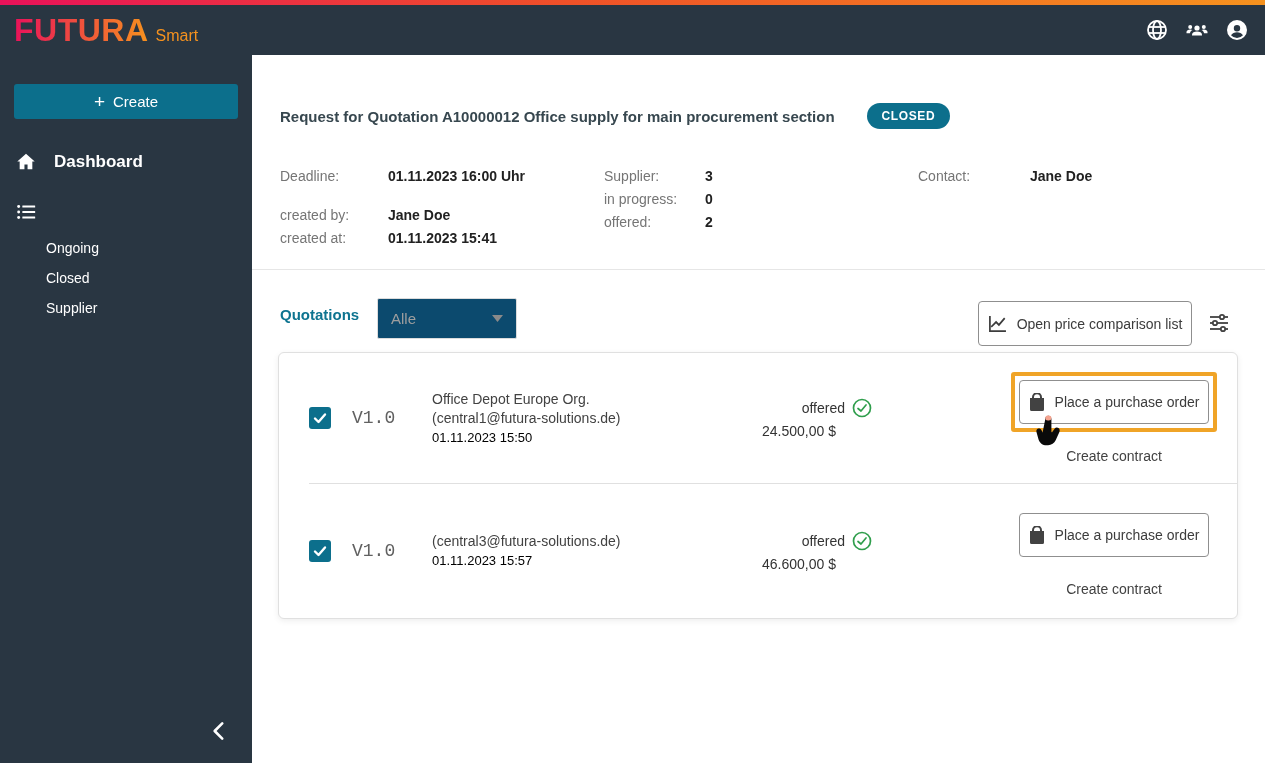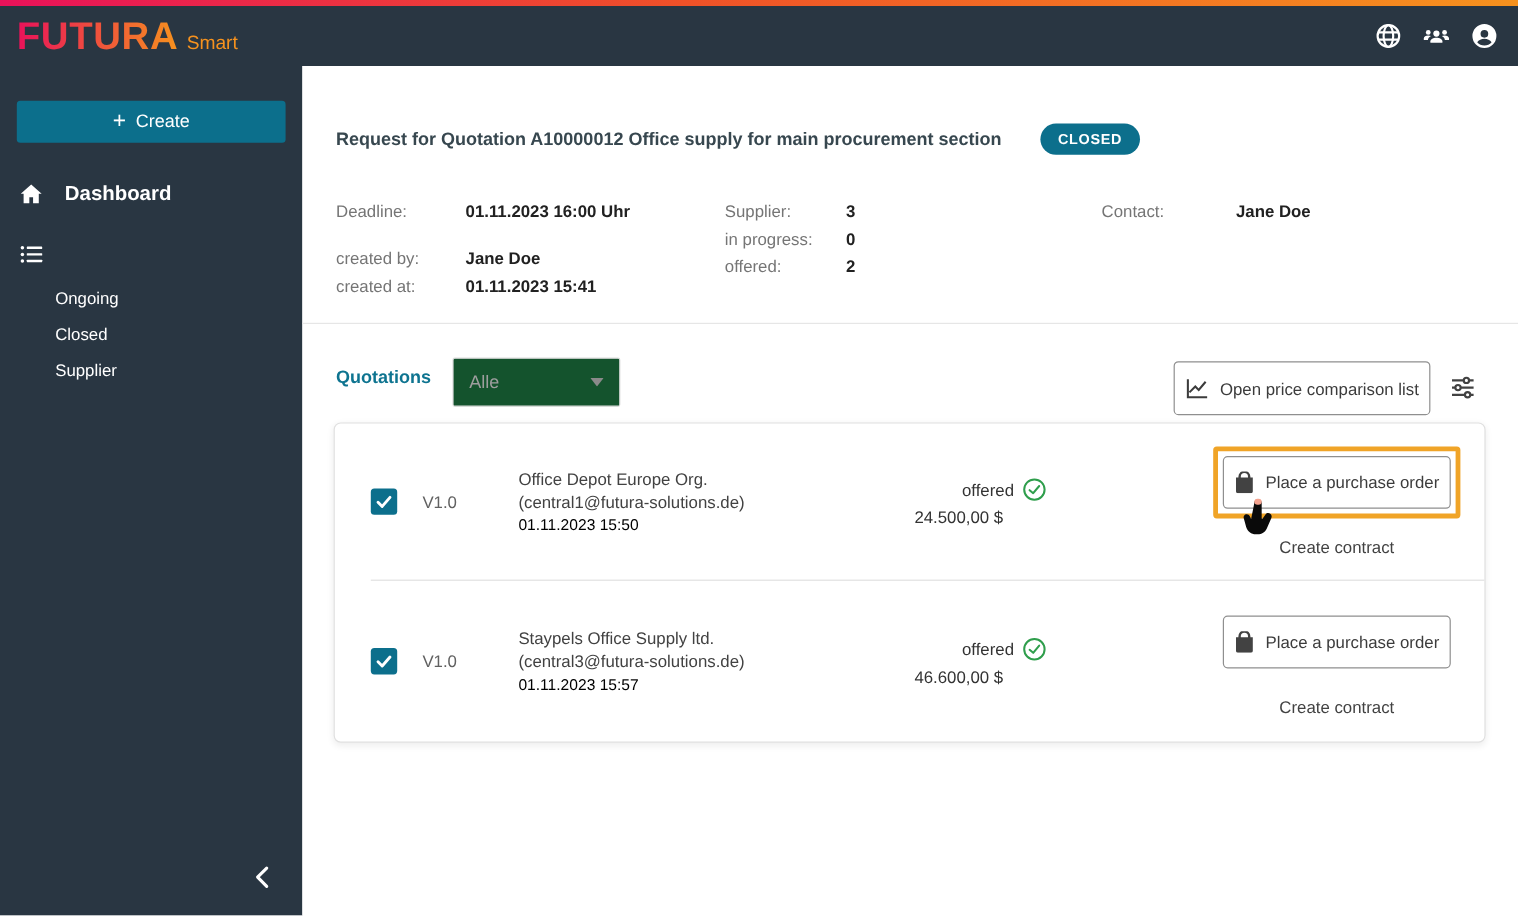--- a/index.html
+++ b/index.html
@@ -62,21 +62,21 @@
   .d-col1 .d-label { width:108px; }
   .d-col2 .d-label { width:101px; }
   .d-col3 .d-label { width:112px; }
 
   .hr1 { position:absolute; left:0; top:214px; width:100%; height:1px; background:#e6e6e6; }
 
   
   .q-section-label { position:absolute; left:28px; top:251px;
     color:#0e7490; font-size:15px; font-weight:700; }
   .q-filter { position:absolute; left:125px; top:243px; width:140px; height:41px;
-    border:1px solid #dcdcdc; background:#14532d; border-radius:2px;
+    border:1px solid #dcdcdc; background:#0c4a6e; border-radius:2px;
     display:flex; align-items:center; justify-content:space-between;
     padding:0 13px; cursor:pointer; }
   .q-filter-value { color:#9e9e9e; font-size:15px; }
   .caret { width:11px; height:7px; color:#8a8a8a; }
   .opened-line { position:absolute; left:285px; top:248px; display:flex;
     align-items:baseline; gap:5px; white-space:nowrap; }
   .opened-small { font-size:12px; color:#424242; }
   .opened-big { font-size:16px; font-weight:700; color:#212121; }
   .price-btn { position:absolute; left:726px; top:246px; width:214px; height:45px;
     background:#fff; border:1px solid #8f8f8f; border-radius:4px;
@@ -92,21 +92,21 @@
     background:#fff; border:1px solid #e0e0e0; border-radius:6px;
     box-shadow:0 2px 6px rgba(0,0,0,0.07); }
   .q-row { display:flex; align-items:center; padding:0 20px 0 30px; position:relative; }
   .q-row.r1 { height:130px; } .q-row.r2 { height:134px; }
   .q-divider { height:1px; background:#e0e0e0; margin-left:30px; }
 
   .cb-col { width:43px; }
   .checkbox { width:22px; height:22px; background:#0c6f8c; border-radius:3px;
     display:flex; align-items:center; justify-content:center; cursor:pointer; }
   .checkbox svg { width:14px; height:14px; color:#fff; }
-  .ver-col { width:80px; font-size:14px; color:#616161; }
+  .ver-col { width:80px; font-size:18px; color:#616161;font-family:Liberation Mono, monospace; }
   .sup-col { width:330px; font-size:14px; color:#424242; line-height:19px; }
   .sup-date { color:#000000; font-size:13px; }
   .off-col { width:110px; text-align:left; }
   .off-line { display:flex; justify-content:flex-end; align-items:center; gap:7px;
     font-size:14px; color:#333; }
   .check-circle { width:20px; height:20px; color:#2f9e4c; }
   .price { font-size:14px; color:#333; margin-top:5px; }
   .spacer { flex:1; }
   .action-col { width:206px; display:flex; flex-direction:column;
     align-items:center; position:relative; }
@@ -317,21 +317,20 @@
     <div class="q-row r2">
       <div class="cb-col">
         <div class="checkbox">
           <svg viewBox="0 0 14 14" fill="none" stroke="#fff" stroke-width="2.4" stroke-linecap="round" stroke-linejoin="round">
             <polyline points="2,7.5 5.5,11 12,3.5"></polyline>
           </svg>
         </div>
       </div>
       <div class="ver-col">V1.0</div>
       <div class="sup-col">
-        <div>Staypels Office Supply ltd.</div>
         <div>(central3@futura-solutions.de)</div>
         <div class="sup-date">01.11.2023 15:57</div>
       </div>
       <div class="off-col">
         <div class="off-line">
           <span>offered</span>
           <svg class="check-circle" viewBox="0 0 20 20" fill="none" stroke="currentColor" stroke-width="1.7" stroke-linecap="round" stroke-linejoin="round">
             <circle cx="10" cy="10" r="8.5"></circle>
               <polyline points="6,10.5 9,13 14,7"></polyline>
           </svg>

